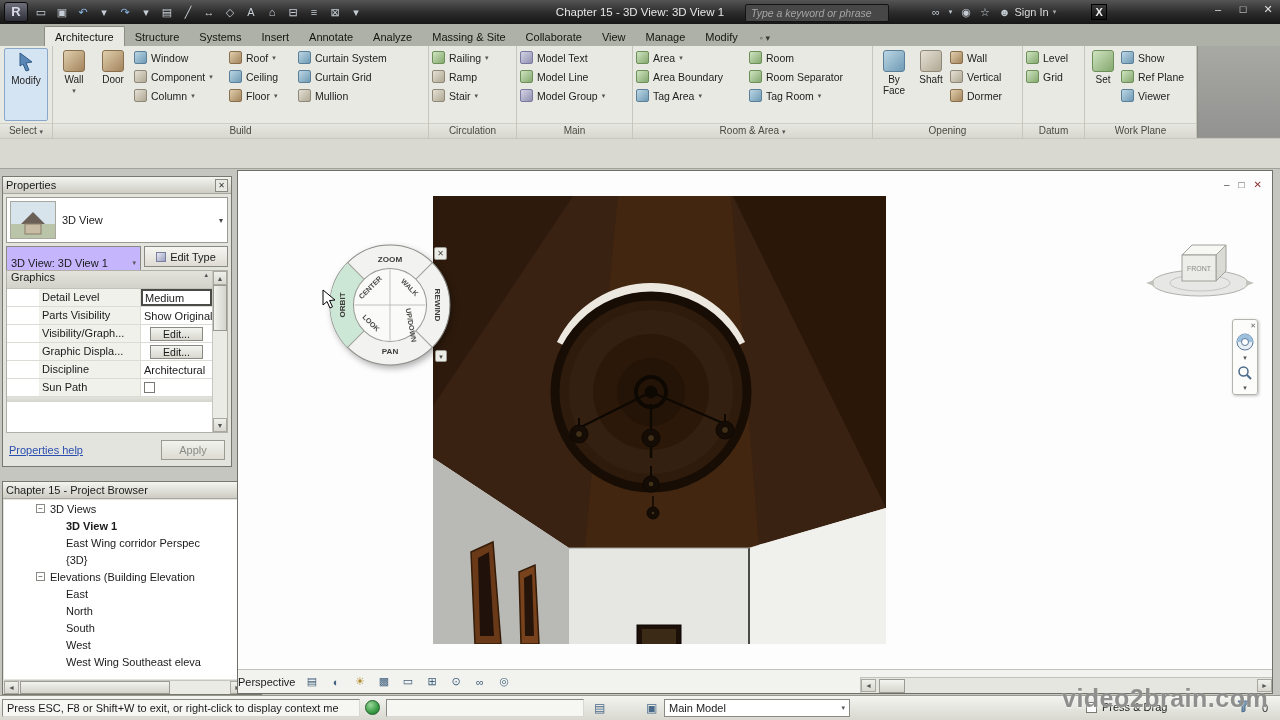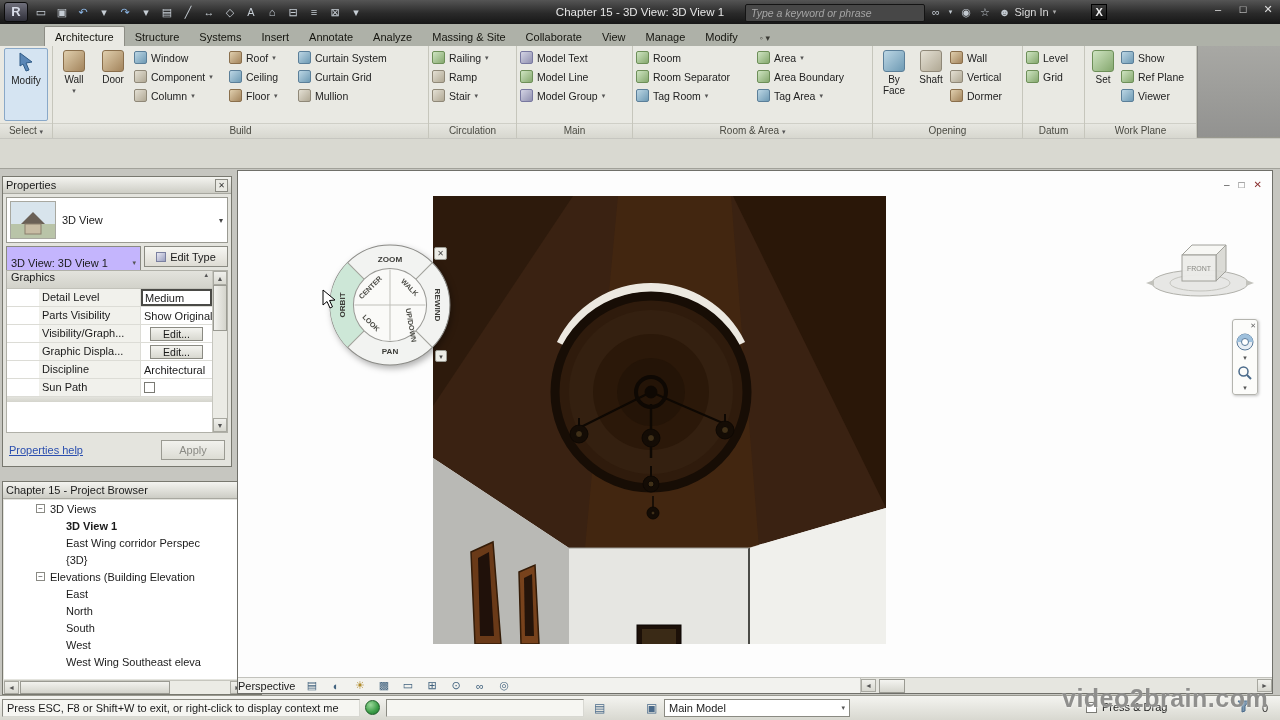--- a/index.html
+++ b/index.html
@@ -11,21 +11,21 @@
   .titlebar { position:absolute; left:0; top:0; width:1280px; height:24px;
     background:linear-gradient(#555, #2a2a2a 55%, #161616); display:flex; align-items:center; color:#ddd; }
   .appbtn { width:24px; height:20px; margin:1px 3px 1px 4px; border:1px solid #0c0c0c; border-radius:3px;
     background:linear-gradient(#70707c,#2e2e38); color:#d8dce8; font-weight:bold; font-size:13px;
     text-align:center; line-height:18px; }
   .qat { display:flex; align-items:center; gap:1px; }
   .qi { width:20px; text-align:center; font-size:11px; color:#c6cdd4; cursor:default; }
   .qi.blue { color:#8db8e8; }
   .tb-title { position:absolute; left:400px; right:400px; text-align:center; font-size:11.5px; color:#e6e6e6;
     pointer-events:none; white-space:nowrap; }
-  .search { position:absolute; left:745px; top:4px; width:180px; height:16px; background:#474747;
+  .search { position:absolute; left:745px; top:4px; width:144px; height:16px; background:#474747;
     border:1px solid #141414; border-radius:2px; color:#b8b8b8; font-style:italic; font-size:10.5px; padding:8px 5px; }
   .search::placeholder { color:#a5a5a5; font-style:italic; }
   .infocenter { position:absolute; left:932px; top:3px; display:flex; align-items:center; gap:9px; height:18px; }
   .ici { color:#c2c9d0; font-size:11px; }
   .signin { display:flex; align-items:center; gap:4px; color:#dadada; }
   .xbadge { width:16px; height:16px; background:linear-gradient(#3a3a3a,#111); border:1px solid #000;
     color:#eee; font-weight:bold; text-align:center; line-height:14px; font-size:11px; margin-left:26px; }
   .winbtns { position:absolute; right:4px; top:3px; display:flex; gap:9px; }
   .winbtns span { width:16px; text-align:center; color:#e0e0e0; font-size:11px; }
 
@@ -140,21 +140,21 @@
   .wmenu { position:absolute; left:197px; top:179px; width:12px; height:12px; background:#ececе6;
     background:#ececE6; border:1px solid #9a9a92; border-radius:2px; font-size:7px; text-align:center;
     line-height:11px; color:#444; z-index:6; }
   .cursor { position:absolute; left:84px; top:118px; z-index:7; }
   .vcube { position:absolute; left:906px; top:62px; }
   .navbar { position:absolute; left:994px; top:148px; width:26px; background:rgba(252,252,250,.95);
     border:1px solid #b4b4ae; border-radius:3px; box-shadow:1px 1px 3px rgba(0,0,0,.25);
     display:flex; flex-direction:column; align-items:center; padding:2px 0; gap:3px; }
   .nclose { align-self:flex-end; margin-right:1px; font-size:7px; color:#666; line-height:8px; }
   .ncaret { font-size:7px; color:#555; }
-  .vcb { position:absolute; left:0; bottom:0; right:0; height:16px; background:#f2f2ee;
+  .vcb { position:absolute; left:0; bottom:0; right:0; height:24px; background:#f2f2ee;
     border-top:1px solid #c2c2bc; display:flex; align-items:center; gap:9px; }
   .vcbi { font-size:11px; color:#41627e; width:15px; text-align:center; }
   .hscroll { position:absolute; right:0; bottom:0; width:412px; height:16px; background:#e6e6e0;
     border-top:1px solid #c2c2bc; border-left:1px solid #c2c2bc; display:flex; align-items:center; }
   .hthumb { width:26px; height:14px; background:linear-gradient(#f4f4f0,#d6d6ce); border:1px solid #9a9a92;
     margin-left:3px; }
 
   
   .statusbar { position:absolute; left:0; top:695px; width:1280px; height:25px;
     background:linear-gradient(#f4f4f0,#d8d8d0); border-top:1px solid #98988f; }
@@ -358,48 +358,48 @@
               <span>Model Group</span>
             <span class="car">▾</span>
           </div>
         </div>
       </div>
       <div class="rlabel"><span>Main</span></div>
     </div>
 
     <div class="rpanel" style="width:240px">
       <div class="rbody">
+        <div class="scol" style="width:110px">
+          <div class="srow">
+            <span class="ic c3"></span>
+              <span>Area</span>
+            <span class="car">▾</span>
+          </div>
+          <div class="srow">
+            <span class="ic c3"></span>
+              <span>Area Boundary</span>
+          </div>
+          <div class="srow">
+            <span class="ic c1"></span>
+              <span>Tag Area</span>
+            <span class="car">▾</span>
+          </div>
+        </div>
         <div class="scol" style="width:118px">
           <div class="srow">
             <span class="ic c3"></span>
               <span>Room</span>
           </div>
           <div class="srow">
             <span class="ic c3"></span>
               <span>Room Separator</span>
           </div>
           <div class="srow">
             <span class="ic c1"></span>
               <span>Tag Room</span>
-            <span class="car">▾</span>
-          </div>
-        </div>
-        <div class="scol" style="width:110px">
-          <div class="srow">
-            <span class="ic c3"></span>
-              <span>Area</span>
-            <span class="car">▾</span>
-          </div>
-          <div class="srow">
-            <span class="ic c3"></span>
-              <span>Area Boundary</span>
-          </div>
-          <div class="srow">
-            <span class="ic c1"></span>
-              <span>Tag Area</span>
             <span class="car">▾</span>
           </div>
         </div>
       </div>
       <div class="rlabel">
         <span>Room &amp; Area</span> <span class="car">▾</span>
       </div>
     </div>
 
     <div class="rpanel" style="width:150px">

